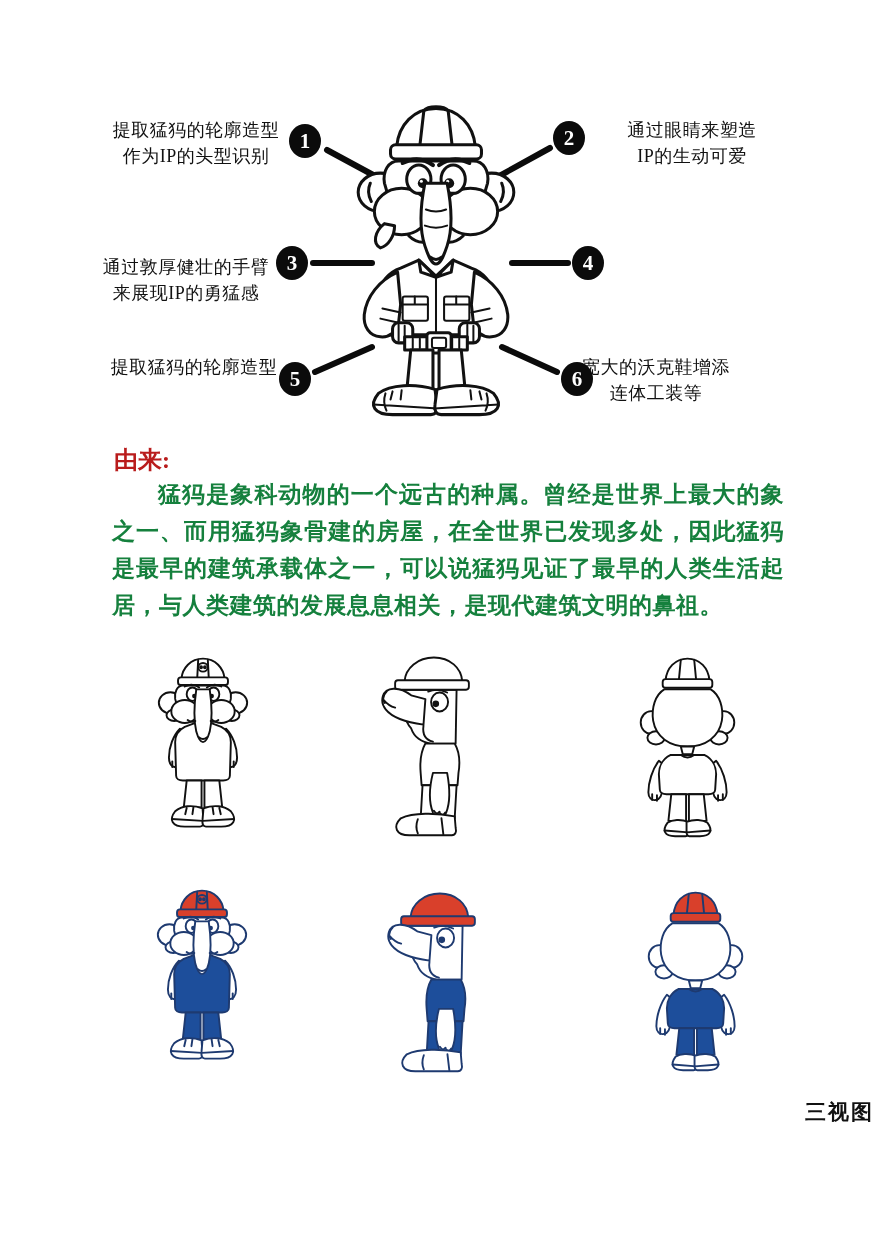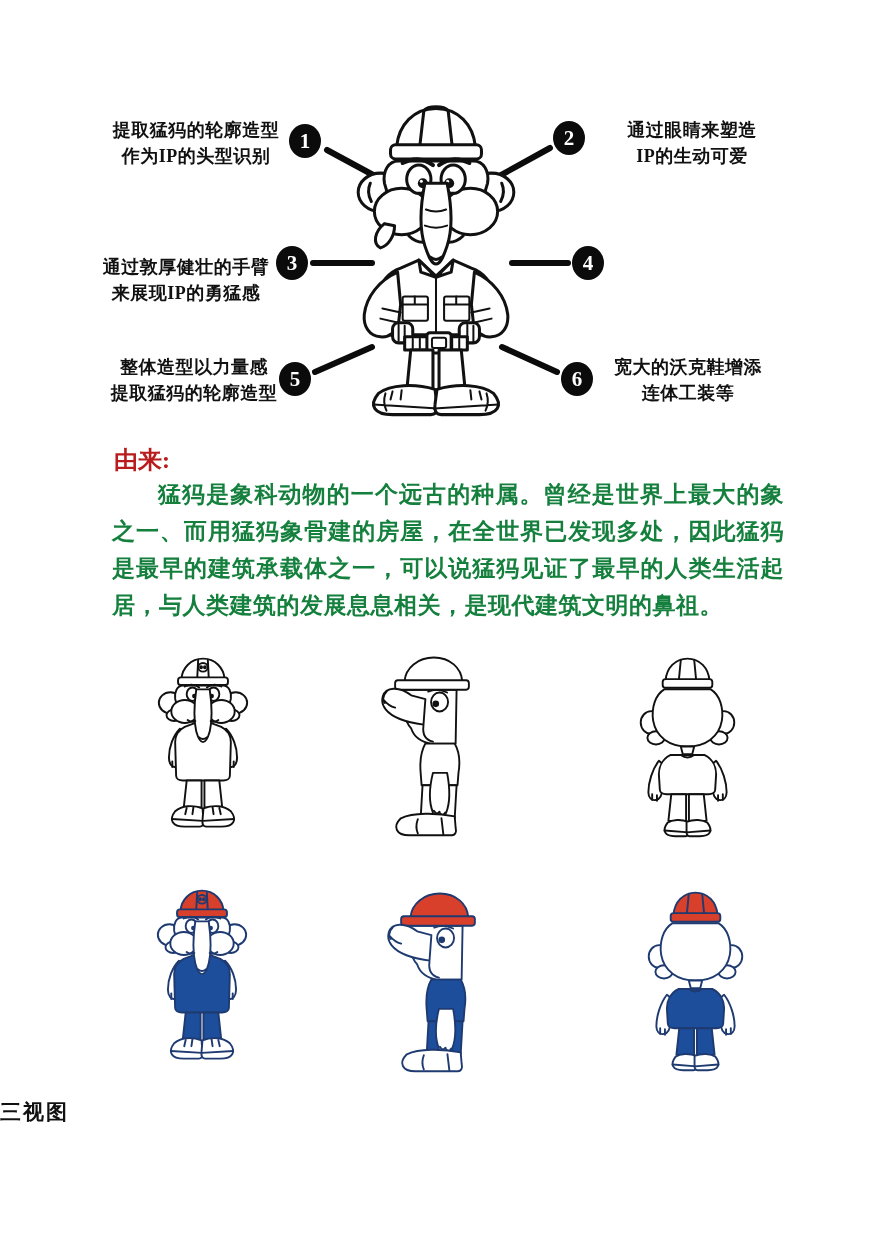--- a/index.html
+++ b/index.html
@@ -3,29 +3,29 @@
 <meta charset="utf-8">
 <style>
   html,body{margin:0;padding:0;background:#fff;}
   .page{
     position:relative;width:874px;height:1240px;background:#fff;overflow:hidden;
     font-family:"Liberation Serif","DejaVu Serif",serif;color:#111;
   }
   
   .connectors{position:absolute;left:0;top:0;width:874px;height:1240px;pointer-events:none;}
   .callout-text{
-    position:absolute;width:200px;text-align:center;font-weight:700;font-size:18px;
+    position:absolute;width:200px;text-align:center;font-weight:400;font-size:18px;
     line-height:26px;color:#111;letter-spacing:.5px;
   }
   .ct1{left:96px;top:117px;}
   .ct2{left:592px;top:117px;}
   .ct3{left:86px;top:242px;margin-top:12px;}
   .ct4{left:600px;top:242px;width:218px;}
   .ct5{left:94px;top:354px;}
-  .ct6{left:588px;top:354px;}
+  .ct6{left:556px;top:354px;}
   .badge{
     position:absolute;width:32px;height:34px;border-radius:50%;background:#0b0b0b;color:#fff;
     font-weight:700;font-size:21px;display:flex;align-items:center;justify-content:center;
   }
   .b1{left:289px;top:124px;}
   .b2{left:553px;top:121px;}
   .b3{left:276px;top:246px;}
   .b4{left:572px;top:246px;}
   .b5{left:279px;top:362px;}
   .b6{left:561px;top:362px;}
@@ -44,21 +44,21 @@
   .origin-heading{
     position:absolute;left:114px;top:444px;font-size:24px;font-weight:700;color:#b91c1c;
   }
   .origin-paragraph{
     position:absolute;left:112px;top:476px;width:672px;margin:0;
     font-size:23px;font-weight:700;line-height:37px;color:#15803d;
     text-indent:2em;text-align:justify;letter-spacing:.5px;
   }
   
   .views-label{
-    position:absolute;left:0;top:1098px;width:874px;text-align:left;
+    position:absolute;left:0;top:1098px;width:874px;text-align:right;
     font-size:21px;font-weight:700;color:#111;letter-spacing:2px;
   }
 </style>
 </head>
 <body>
 
 <svg width="0" height="0" style="position:absolute" aria-hidden="true">
   <defs>
 
     <symbol id="sym-front" viewBox="0 0 100 200">
@@ -163,21 +163,20 @@
   </div>
   <div class="callout-text ct2">
     <div>通过眼睛来塑造</div>
     <div>IP的生动可爱</div>
   </div>
   <div class="callout-text ct3">
     <div>通过敦厚健壮的手臂</div>
     <div>来展现IP的勇猛感</div>
   </div>
   <div class="callout-text ct5">
-    <div>整体造型以力量感</div>
     <div>提取猛犸的轮廓造型</div>
   </div>
   <div class="callout-text ct6">
     <div>宽大的沃克鞋增添</div>
     <div>连体工装等</div>
   </div>
 
   <div class="badge b1">1</div>
   <div class="badge b2">2</div>
   <div class="badge b3">3</div>

